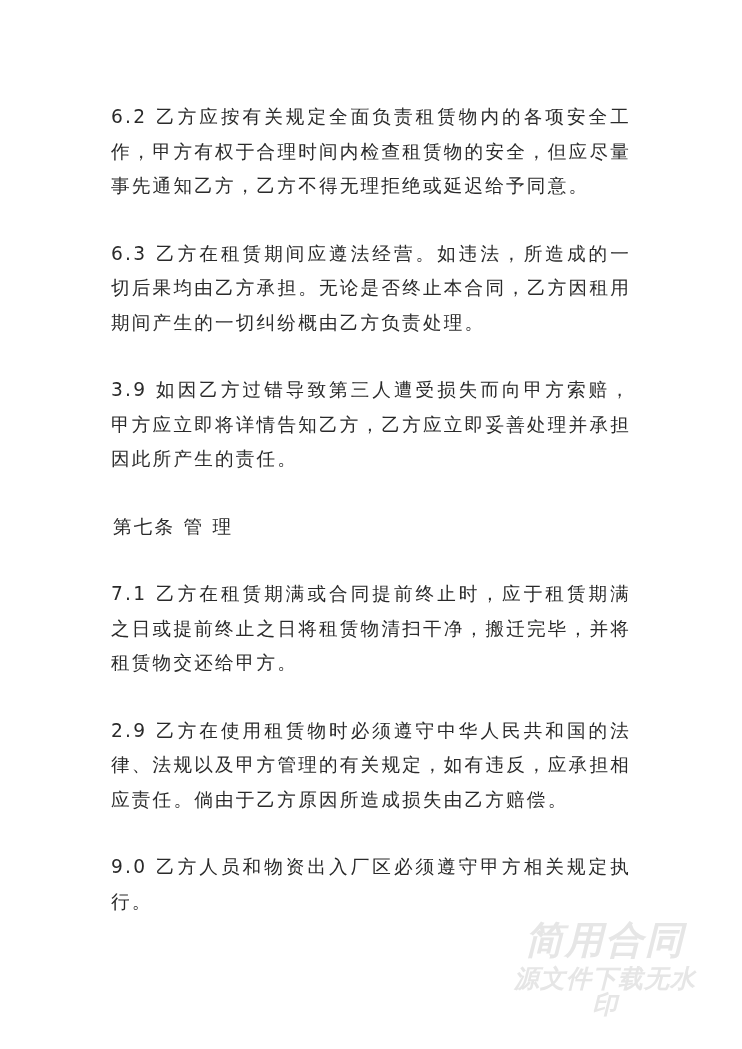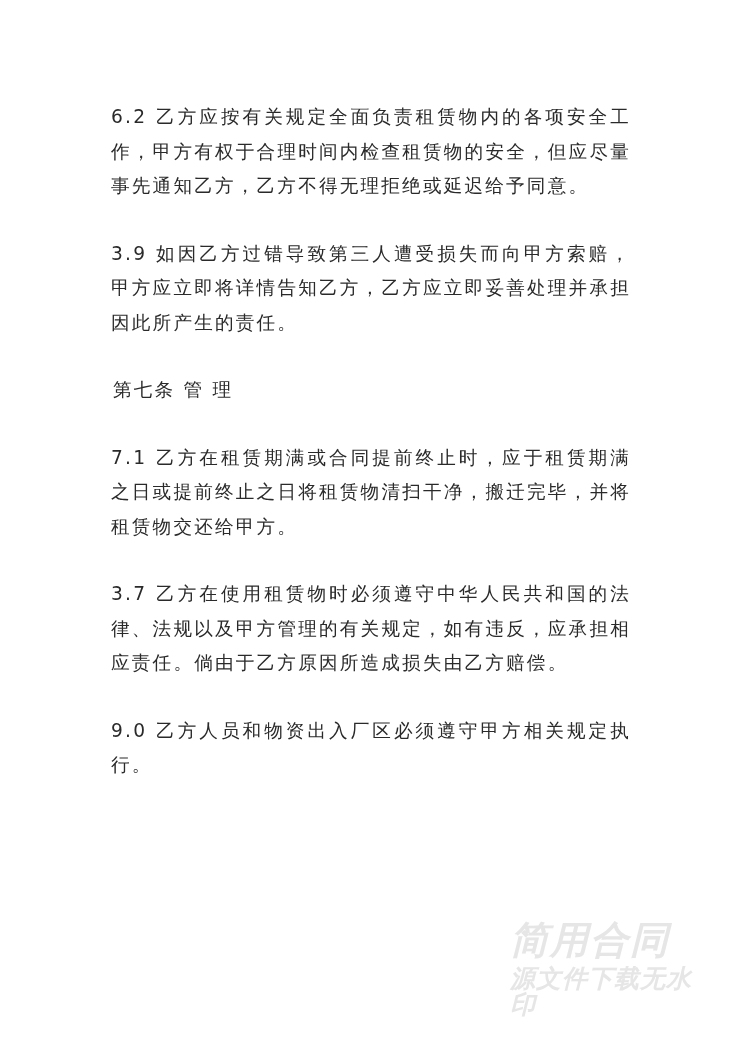--- a/index.html
+++ b/index.html
@@ -40,20 +40,21 @@
       font-size: 18.6px;
       line-height: 34.5px;
       letter-spacing: 2.2px;
       margin: 0 0 33px 2px;
     }
     .watermark {
       position: absolute;
       left: 510px;
       top: 918px;
       width: 190px;
+      text-align: center;
       color: #e6e6e6;
       font-family: "DejaVu Sans", sans-serif;
       font-weight: bold;
       font-style: italic;
       user-select: none;
     }
     .wm-title {
       font-size: 38px;
       letter-spacing: 2px;
       line-height: 44px;
@@ -64,24 +65,25 @@
       line-height: 26px;
       margin-top: 4px;
     }
   </style>
 </head>
 <body>
 
 <div class="page">
   <div class="content">
     <p class="para">6.2 乙方应按有关规定全面负责租赁物内的各项安全工作，甲方有权于合理时间内检查租赁物的安全，但应尽量事先通知乙方，乙方不得无理拒绝或延迟给予同意。</p>
+    <p class="para">6.3 乙方在租赁期间应遵法经营。如违法，所造成的一切后果均由乙方承担。无论是否终止本合同，乙方因租用期间产生的一切纠纷概由乙方负责处理。</p>
     <p class="para">3.9 如因乙方过错导致第三人遭受损失而向甲方索赔，甲方应立即将详情告知乙方，乙方应立即妥善处理并承担因此所产生的责任。</p>
     <p class="heading">第七条 管 理</p>
     <p class="para">7.1  乙方在租赁期满或合同提前终止时，应于租赁期满之日或提前终止之日将租赁物清扫干净，搬迁完毕，并将租赁物交还给甲方。</p>
-    <p class="para">3.7 乙方在使用租赁物时必须遵守中华人民共和国的法律、法规以及甲方管理的有关规定，如有违反，应承担相应责任。倘由于乙方原因所造成损失由乙方赔偿。</p>
+    <p class="para">2.9 乙方在使用租赁物时必须遵守中华人民共和国的法律、法规以及甲方管理的有关规定，如有违反，应承担相应责任。倘由于乙方原因所造成损失由乙方赔偿。</p>
     <p class="para">9.0 乙方人员和物资出入厂区必须遵守甲方相关规定执行。</p>
   </div>
 
   <div class="watermark">
     <div class="wm-title">简用合同</div>
     <div class="wm-sub">源文件下载无水印</div>
   </div>
 </div>
 
 </body></html>

